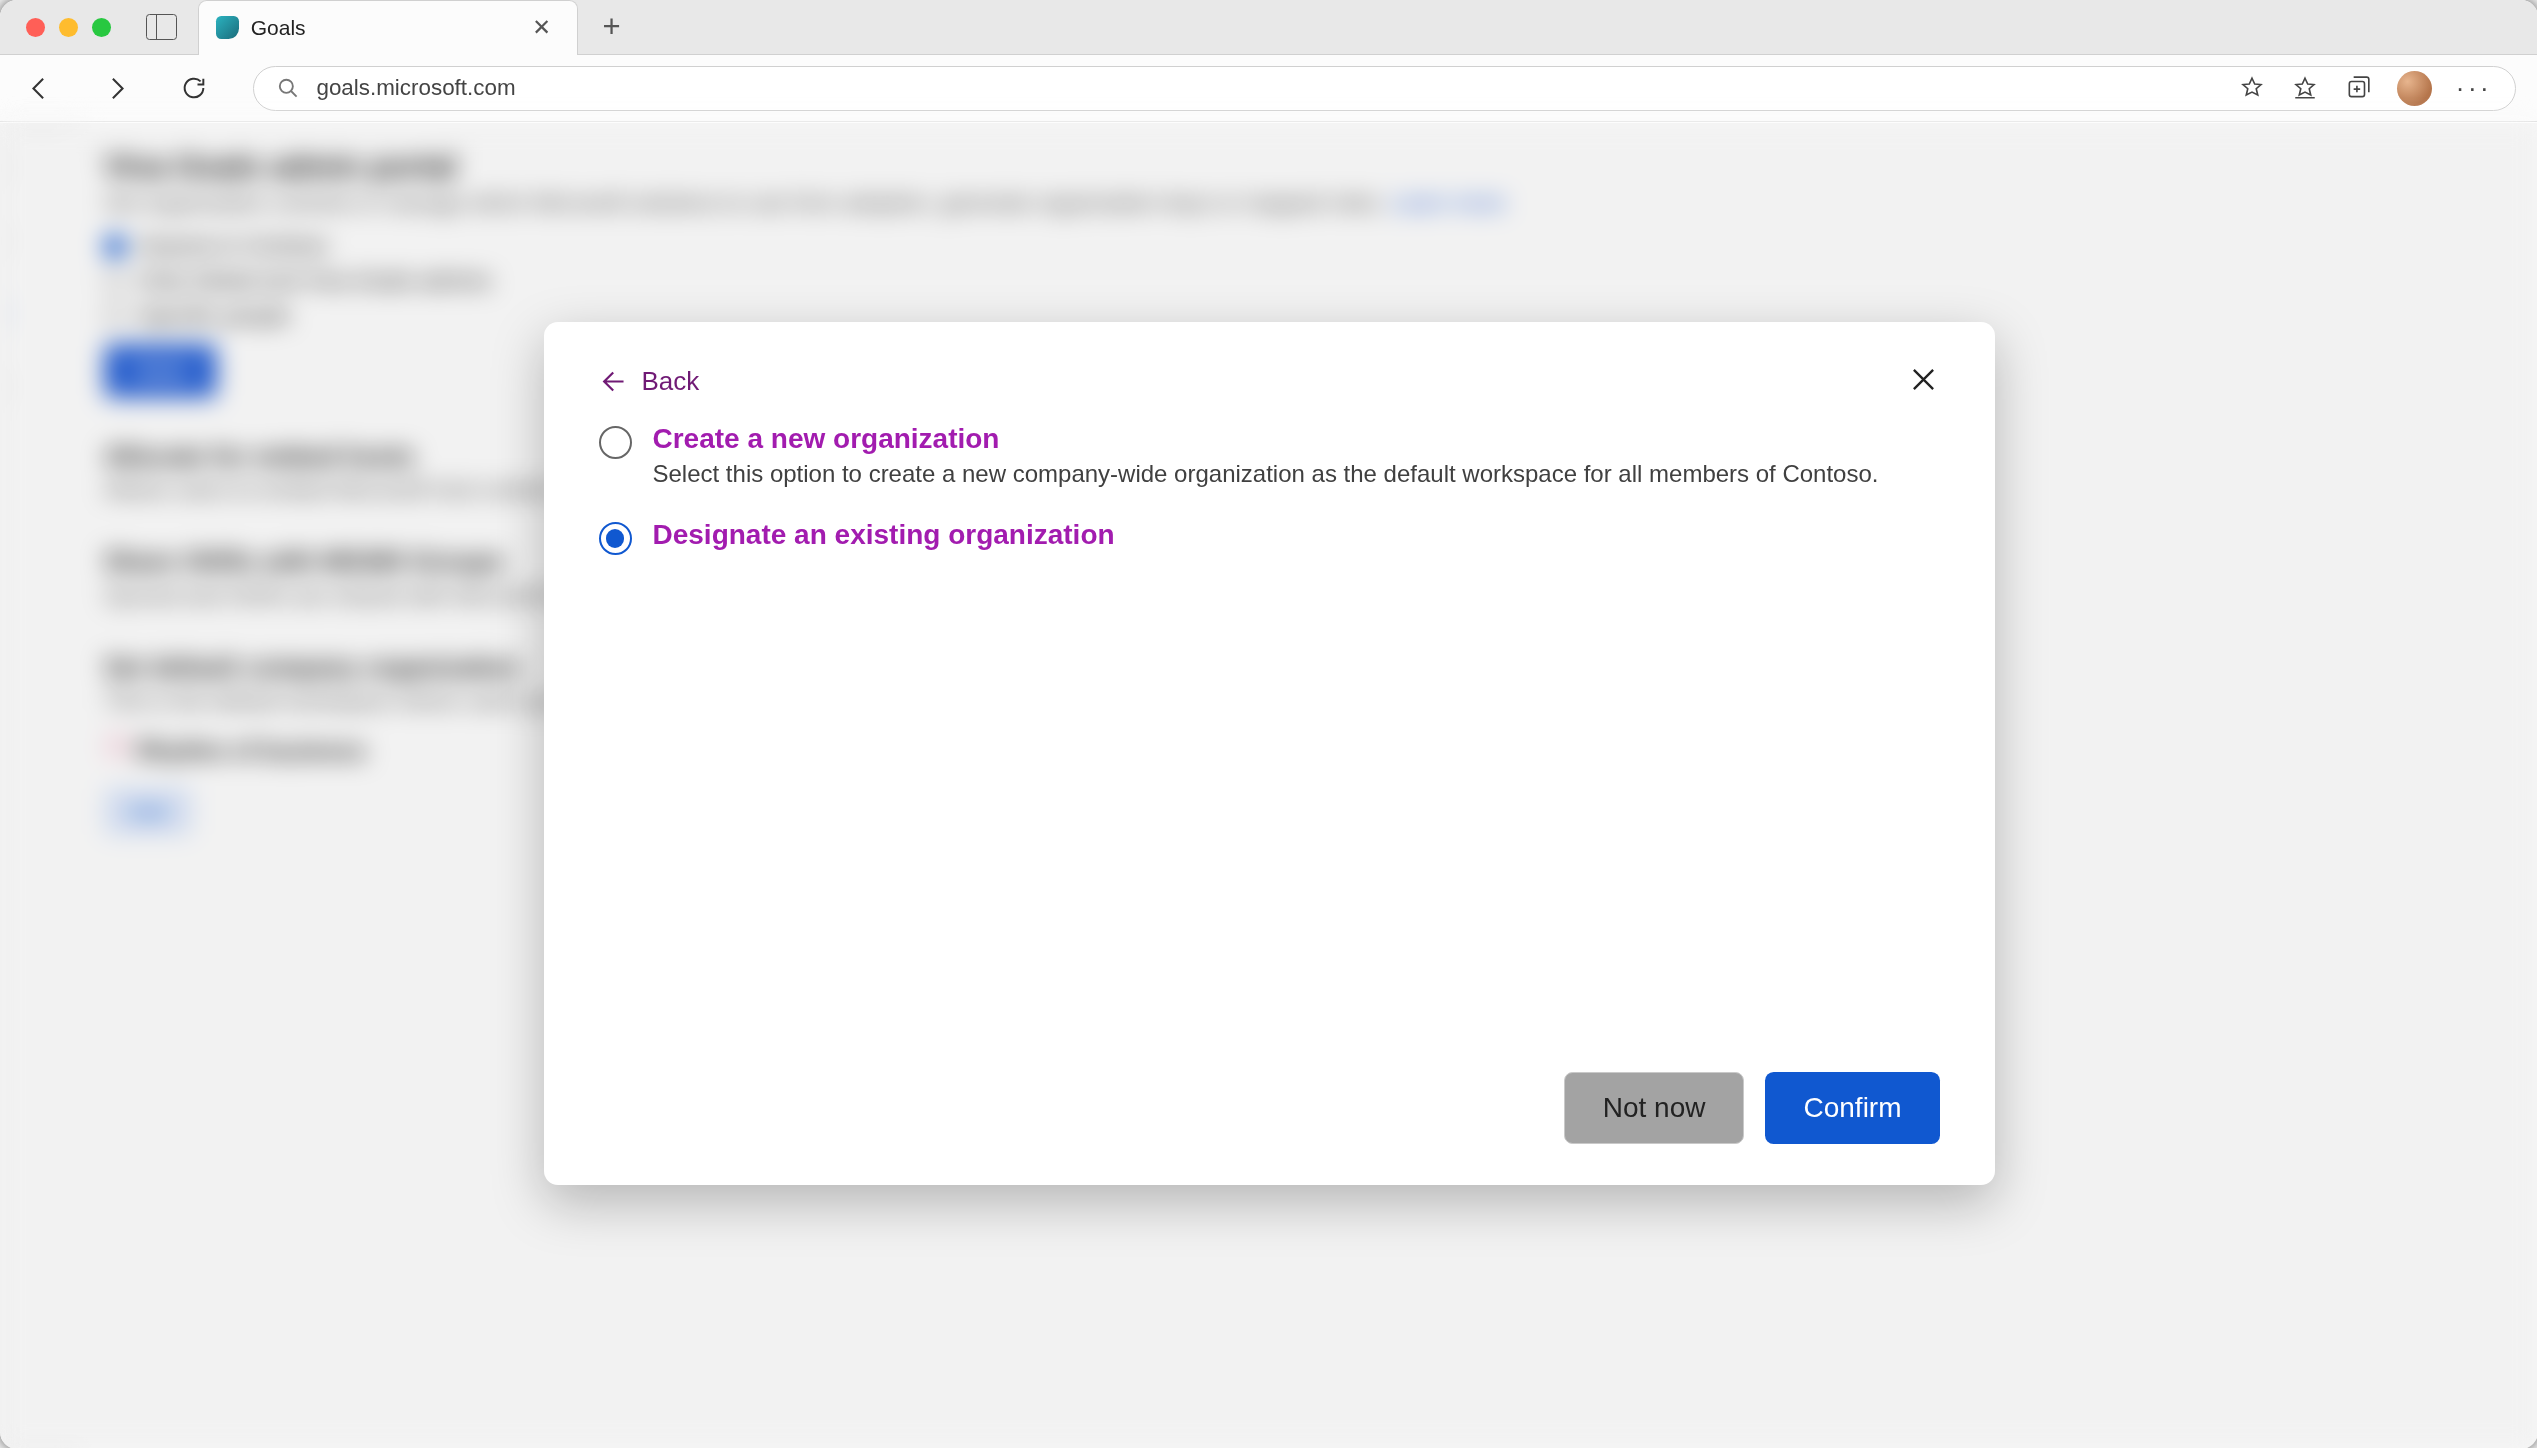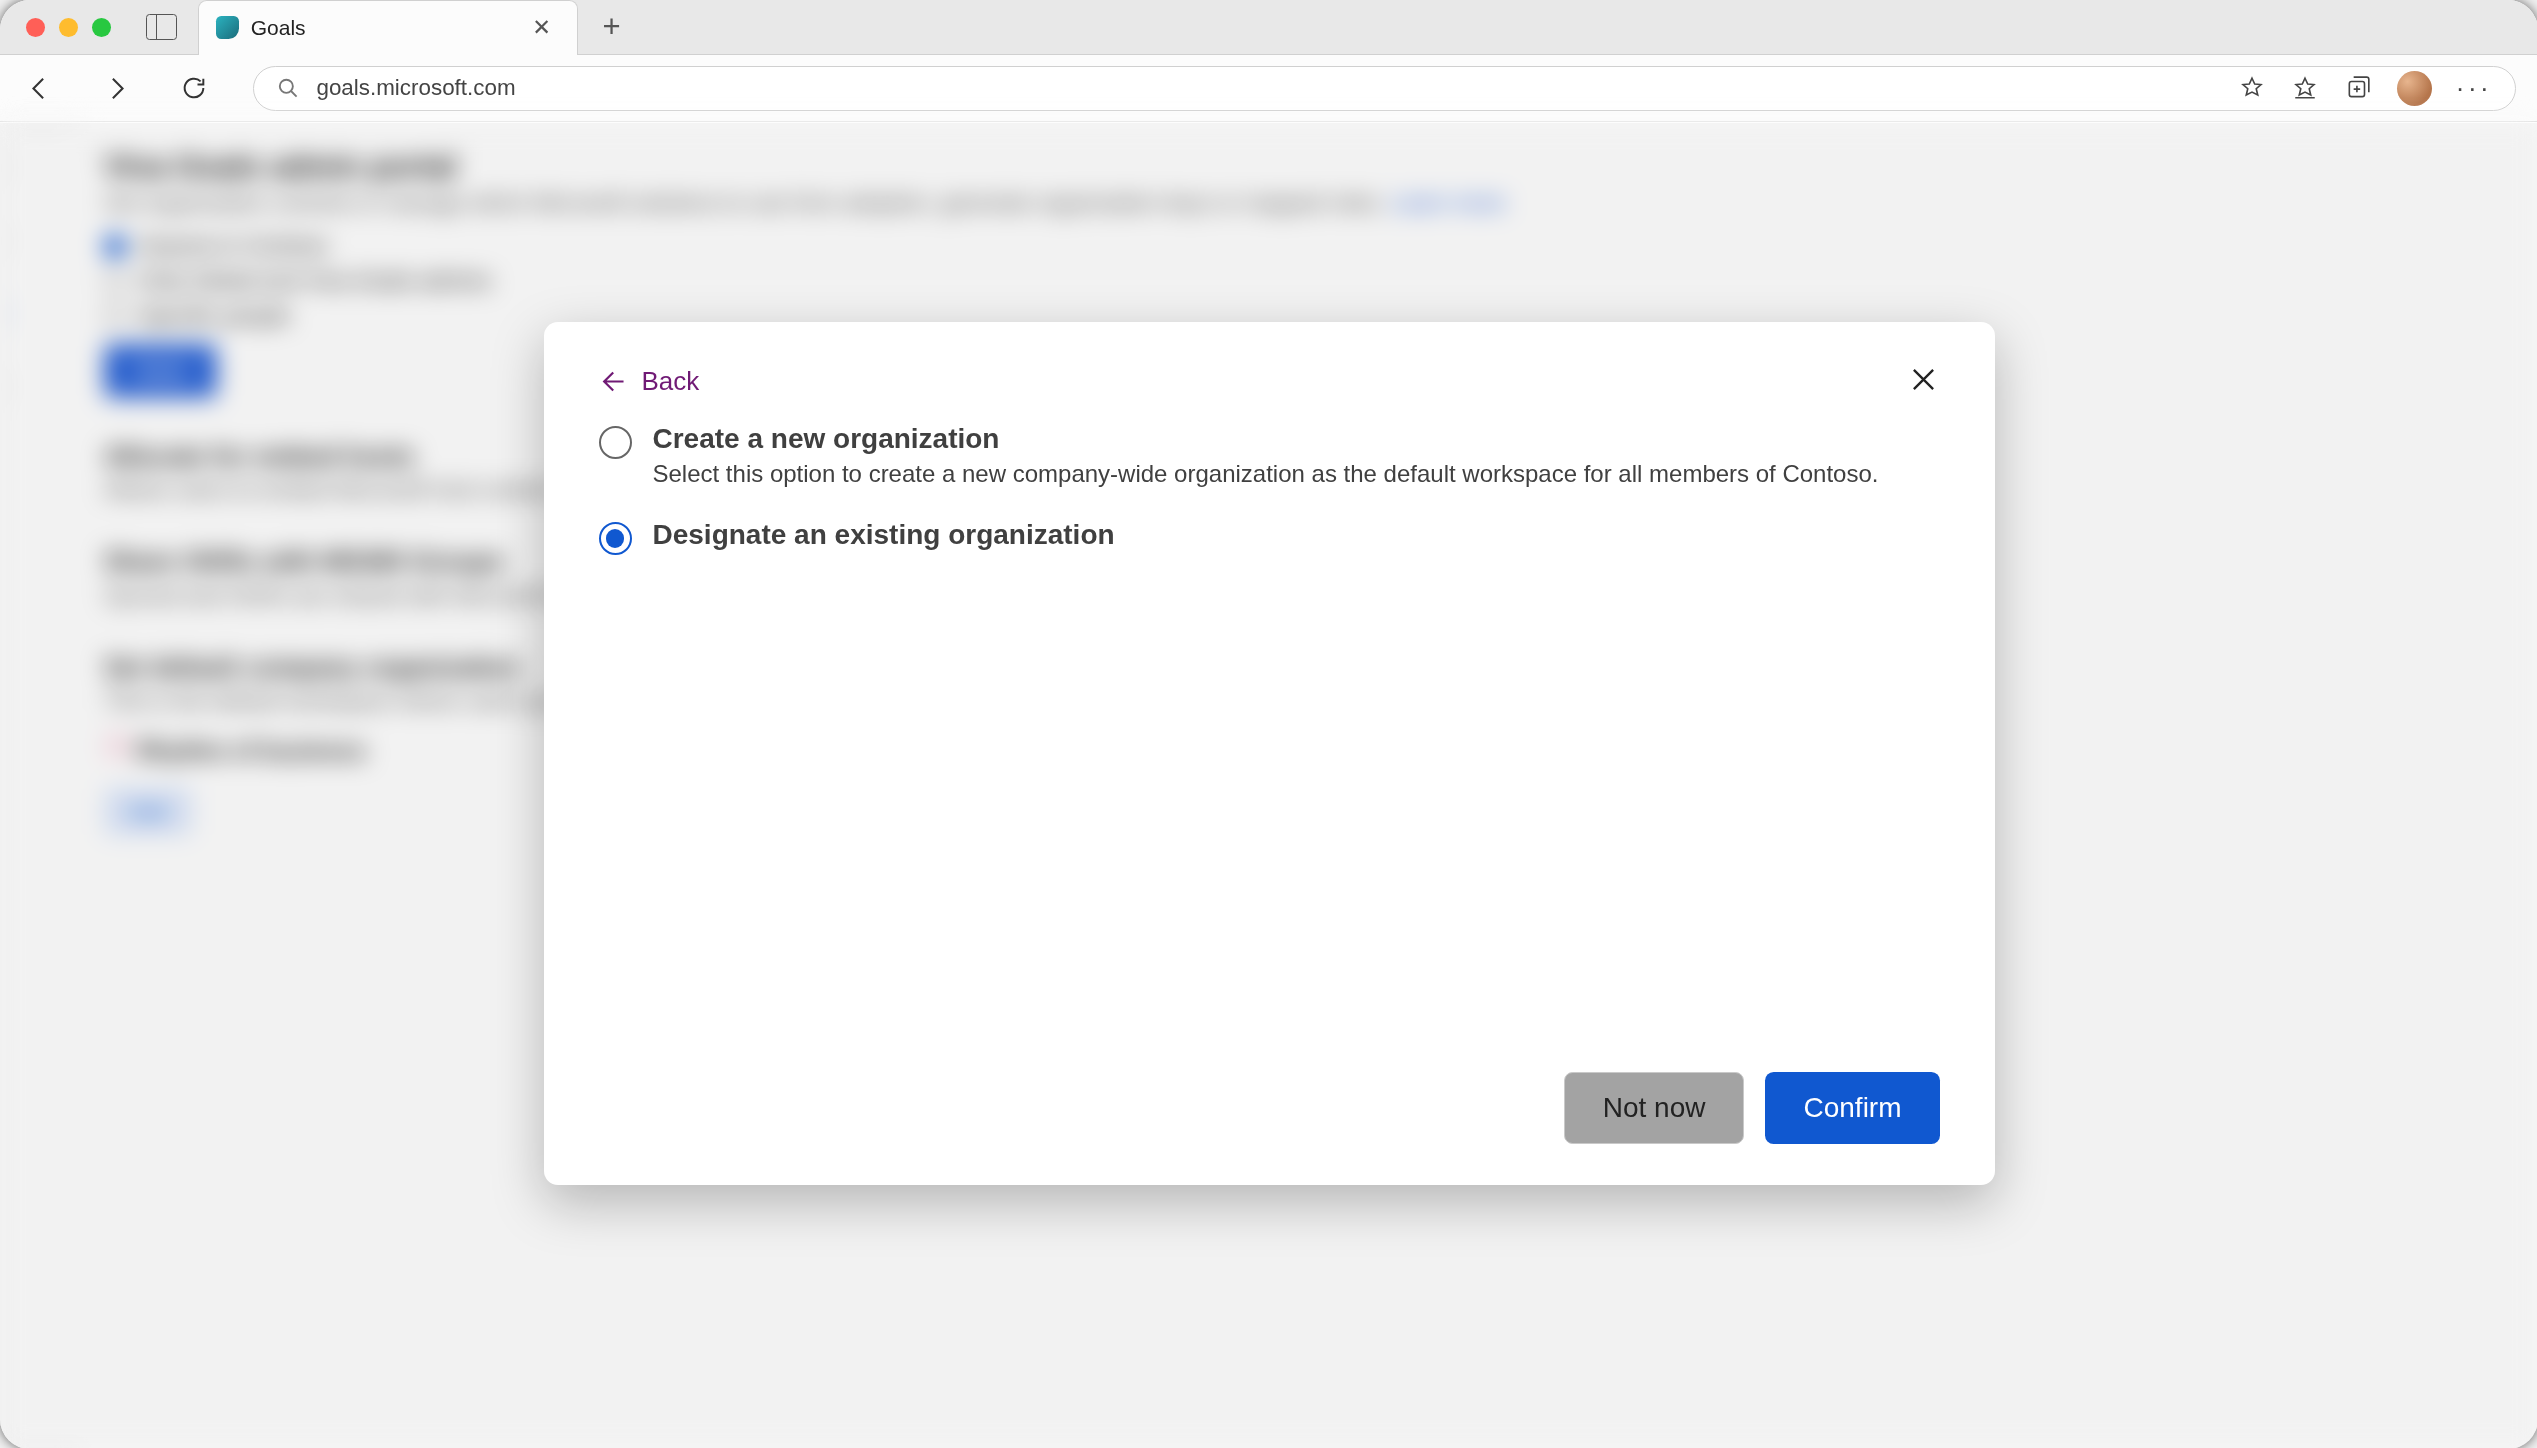--- a/index.html
+++ b/index.html
@@ -2,21 +2,21 @@
 <html style="font-size:14px"><head>
   <meta charset="utf-8">
   <style>
     * { margin: 0; padding: 0; box-sizing: border-box; }
     html, body { width: 100%; height: 100%; font-family: "Segoe UI", -apple-system, BlinkMacSystemFont, sans-serif; background: #f0f0f0; }
     .frame {
       position: relative;
       width: 2538px;
       height: 1449px;
       background: #fff;
-      border-radius: 30px;
+      border-radius: 17px;
       overflow: hidden;
       box-shadow: 0 0 12px rgba(0,0,0,0.6);
       margin: auto;
     }
     
     .titlebar {
       height: 55px;
       background: #e8e8e8;
       border-bottom: 0.9px solid #d0d0d0;
       display: flex;
@@ -106,21 +106,21 @@
     .close-btn { cursor:pointer;}
     .close-btn svg{width:33px;height:33px;color:#222;}
     .modal-title { font-size:36px; font-weight:700; color:#1b1b1b; margin-bottom: 33px;}
     .option { display:flex; align-items:flex-start; gap:21px; margin-bottom: 31px;}
     .radio {
       width:33px;height:33px;border:2.6px solid #666;border-radius:50%;flex-shrink:0;margin-top:2.6px;position:relative;cursor:pointer;
     }
     .radio.selected { border-color:#1058d0;}
     .radio.selected::after{content:"";position:absolute;left:5.2px;top:5.2px;right:5.2px;bottom:5.2px;background:#1058d0;border-radius:50%;}
     .opt-body{flex:1;}
-    .opt-title{font-size:28px;font-weight:600;color:#404040;margin-bottom:5.2px;}
+    .opt-title{font-size:28px;font-weight:600;color:#a21caf;margin-bottom:5.2px;}
     .opt-desc{font-size:24px;color:#404040;}
     .org-picker{
       margin-top:21px;
       display:inline-flex;align-items:center;gap:14px;
       border:0.9px solid #c9c9c9;border-radius:7px;padding:10.4px 17.3px;cursor:pointer;
     }
     .org-badge{
       width:28px;height:28px;border-radius:50%;background:#f6dbe4;color:#b4476b;font-size:14px;font-weight:700;display:flex;align-items:center;justify-content:center;
     }
     .org-name{font-size:26px;font-weight:600;color:#222;}

